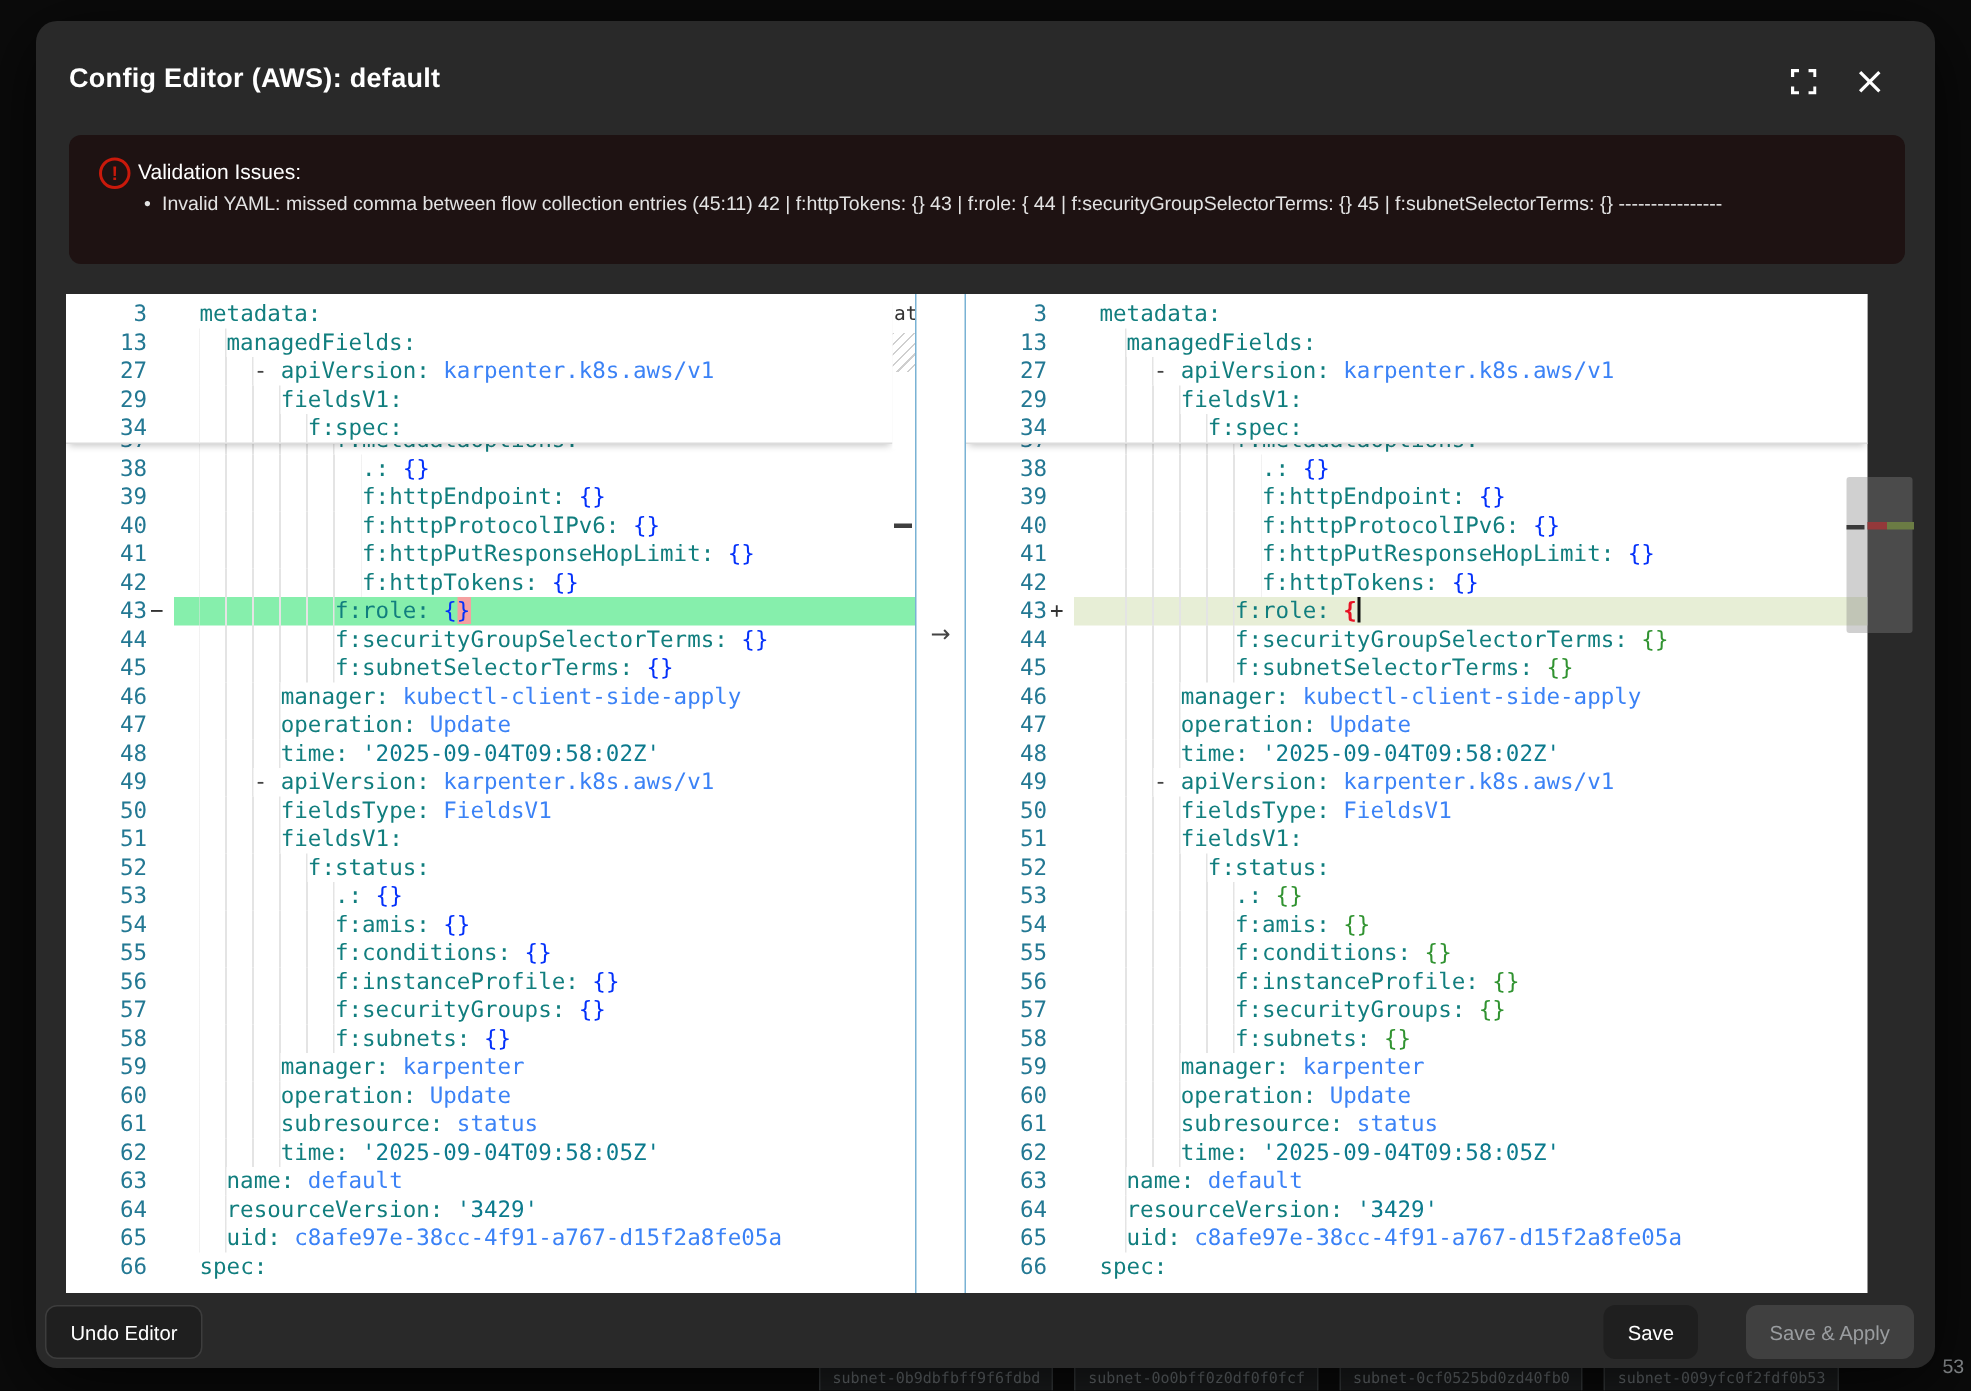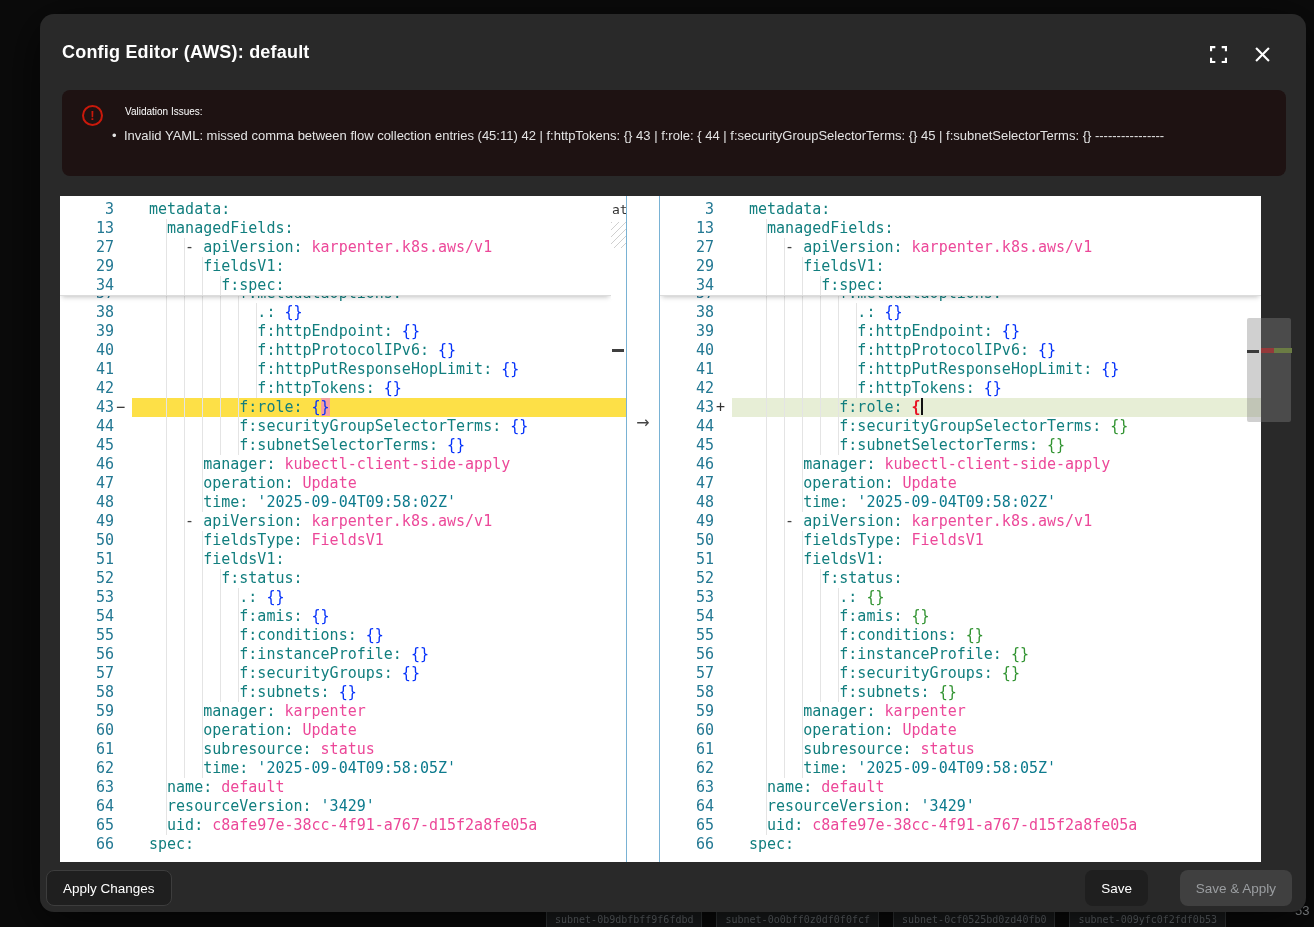--- a/index.html
+++ b/index.html
@@ -13,30 +13,30 @@
   .keycap{display:inline-flex;align-items:center;justify-content:center;width:17px;height:17px;
           border:1px solid #454a4d;border-radius:3px;color:#8b9093;font-size:11px;background:#1b1d1e;}
   .topbar .cluster-wrap{position:absolute;left:840px;top:4px;display:flex;align-items:center;gap:8px;color:#7e8386;font-size:14px;white-space:nowrap;}
   .badges{position:absolute;left:546px;top:908px;display:flex;gap:14px;}
   .badge{background:#1d1f20;border:1px solid #393d3f;border-radius:4px;color:#6f7579;
          font-size:10px;font-family:"DejaVu Sans Mono",monospace;padding:5px 8px;white-space:nowrap;}
   .stray{position:absolute;left:1295px;top:903px;color:#8d9194;font-size:13px;}
 
   
   .modal{position:absolute;left:24px;top:14px;width:1266px;height:898px;background:#292929;
-         border-radius:14px;box-shadow:0 10px 50px rgba(0,0,0,.75);margin-left:16px;}
+         border-radius:14px;box-shadow:0 10px 50px rgba(0,0,0,.75);}
   .modal-title{position:absolute;left:22px;top:28px;color:#fff;font-size:18px;font-weight:600;letter-spacing:.2px;}
   .hdr-icons{position:absolute;top:30px;right:34px;display:flex;gap:24px;align-items:center;}
   .icon-btn{width:20px;height:20px;display:flex;align-items:center;justify-content:center;cursor:pointer;background:none;border:none;padding:0;}
 
   
   .alert{position:absolute;left:22px;top:76px;width:1224px;height:86px;background:#1e1212;border-radius:8px;}
   .alert-icon{position:absolute;left:20px;top:15px;width:17px;height:17px;border:2px solid #c9190b;border-radius:50%;
               color:#c9190b;font-size:13px;font-weight:bold;display:flex;align-items:center;justify-content:center;line-height:1;}
-  .alert-title{position:absolute;left:63px;top:16px;color:#ffffff;font-size:10px;}
+  .alert-title{position:absolute;left:46px;top:16px;color:#ffffff;font-size:14px;}
   .alert-bullet{position:absolute;left:50px;top:38px;color:#e3e3e3;font-size:13px;}
   .alert-line1{position:absolute;left:62px;top:38px;width:1150px;color:#e3e3e3;font-size:13px;white-space:nowrap;overflow:hidden;}
   .alert-line2{position:absolute;left:74px;top:59px;color:#e3e3e3;font-size:13px;white-space:nowrap;}
 
   
   .editor{position:absolute;left:20px;top:182px;width:1201px;height:666px;font-family:"DejaVu Sans Mono",monospace;}
   .pane{position:absolute;top:0;height:666px;background:#fff;overflow:hidden;}
   .pane-left{left:0;width:566px;}
   .pane-right{left:600px;width:601px;}
   .gutter{position:absolute;top:0;left:566px;width:34px;height:666px;background:#fff;
@@ -47,27 +47,27 @@
   .sticky{position:absolute;top:0;left:0;z-index:2;background:#fff;padding-top:4px;height:95px;
           border-bottom:1px solid #dcdcdc;box-shadow:0 3px 5px -2px rgba(0,0,0,.25);}
   .pane-left .sticky{right:15px;}
   .pane-right .sticky{right:0;}
   .code{position:absolute;top:88px;left:0;right:0;}
 
   .cline{display:flex;height:19px;line-height:19px;font-size:15px;white-space:pre;}
   .ln{width:54px;text-align:right;color:#237893;flex:none;}
   .sign{width:16px;padding-left:2px;color:#333;flex:none;}
   .txt{flex:1;padding-left:17px;}
-  .cline.del .txt{background:#fde047;}
+  .cline.del .txt{background:#86efac;}
   .cline.add .txt{background:#e7eed6;}
   .chardel{background:#f5a0a0;}
   .guides{display:inline-block;height:19px;vertical-align:top;
           background:repeating-linear-gradient(90deg,transparent,transparent calc(2ch - 1px),#e4e4e4 calc(2ch - 1px),#e4e4e4 2ch);}
   .tok-key{color:#117e7e;}
-  .tok-val{color:#ec4899;}
+  .tok-val{color:#3b82f6;}
   .tok-str{color:#0c7a8d;}
   .tok-dash{color:#444;}
   .tok-brace{color:#0431fa;}
   .tok-brace-g{color:#319331;}
   .tok-err{color:#e81123;font-weight:bold;}
   .caret{display:inline-block;width:2px;height:17px;background:#111;vertical-align:-3px;}
 
   
   .overflow-strip{position:absolute;top:0;right:0;width:15px;height:103px;background:#fff;z-index:3;overflow:hidden;}
   .overflow-strip .ov-text{position:absolute;left:1px;top:6px;font-size:13px;color:#333;text-align:center;}
@@ -218,17 +218,17 @@
             <div class="cline"><span class="ln">34</span><span class="sign"></span><span class="txt"><span class="guides" style="width:8ch"></span><span class="tok-key">f:spec:</span></span></div>
           </div>
       </div>
     </div>
 
     <div class="scroll-slider"></div>
     <div class="mark-dark"></div>
     <div class="mark-red"></div>
     <div class="mark-green"></div>
 
-    <button class="btn btn-undo">Apply Changes</button>
+    <button class="btn btn-undo">Undo Editor</button>
     <button class="btn btn-close">Save</button>
     <button class="btn btn-save" disabled="">Save &amp; Apply</button>
   </div>
 </div>
 
 </body></html>

